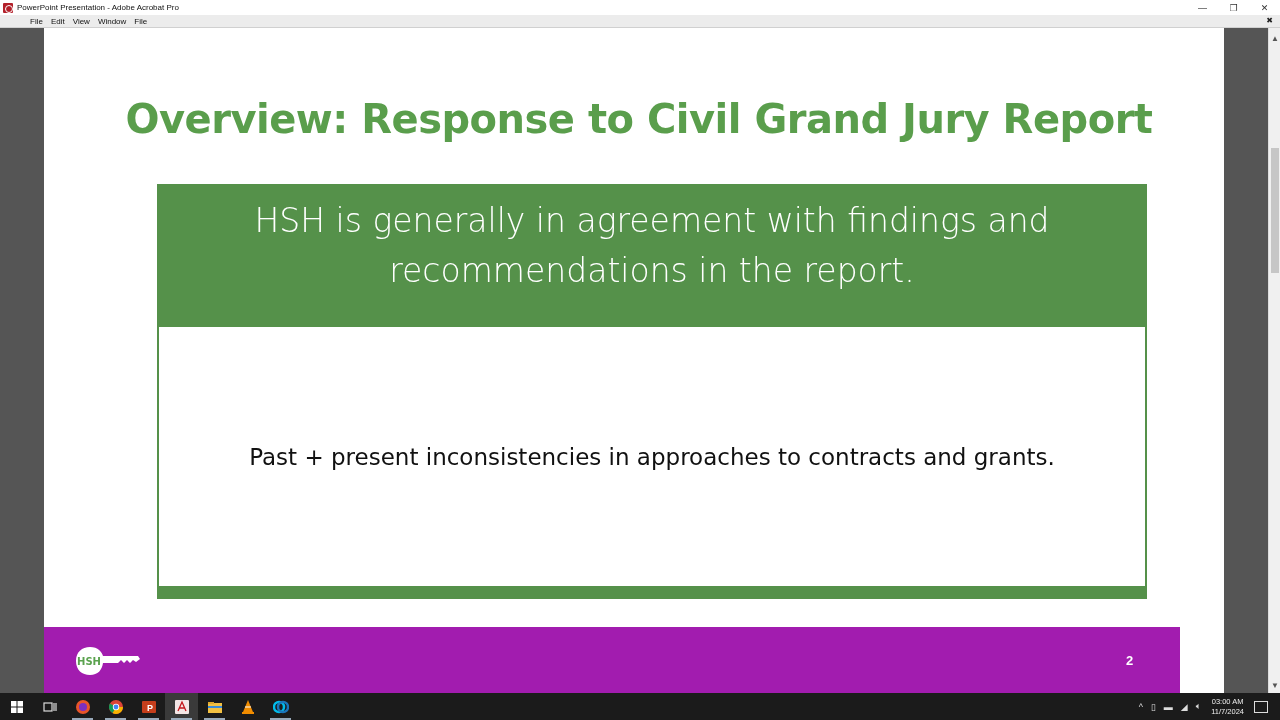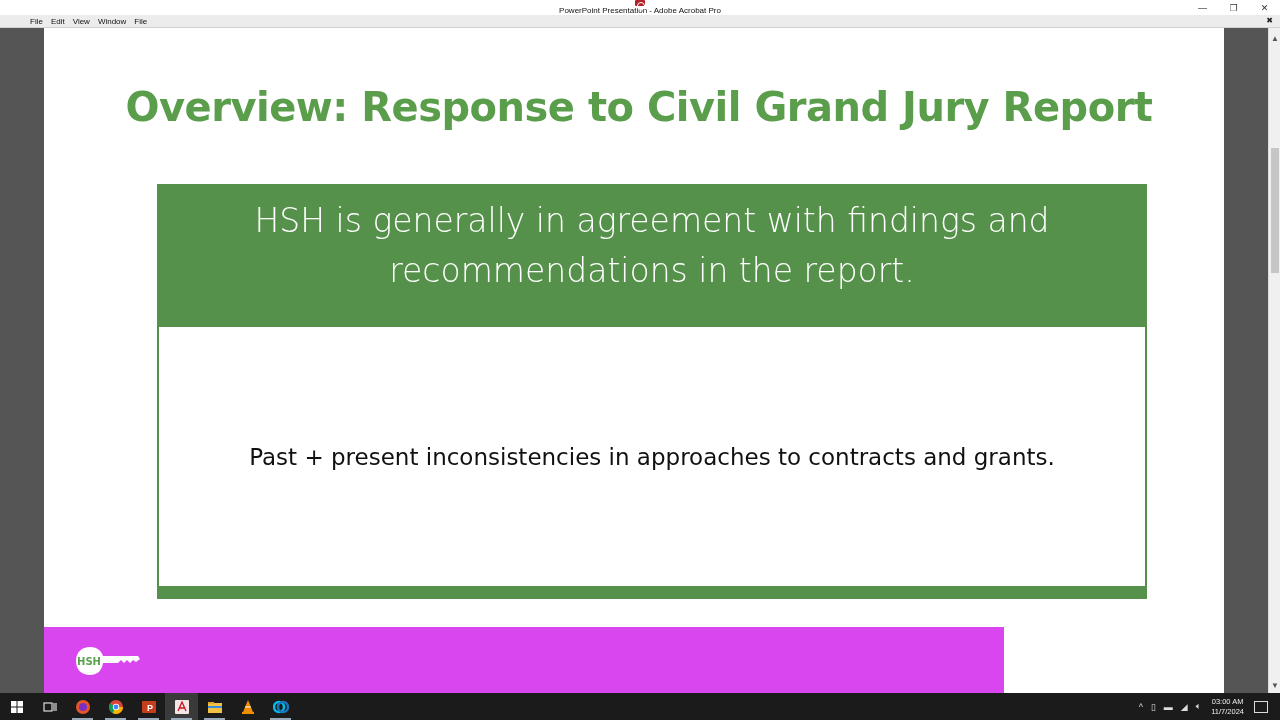--- a/index.html
+++ b/index.html
@@ -1,37 +1,37 @@
 <!DOCTYPE html>
 <html><head>
 <meta charset="utf-8">
 <style>
   * { box-sizing: border-box; margin: 0; padding: 0; }
   html, body { width: 1280px; height: 720px; overflow: hidden; background: #555; font-family: "Liberation Sans", sans-serif; }
-  .titlebar { position: absolute; left: 0; top: 0; width: 1280px; height: 15px; background: #fff; display: flex; align-items: center; font-size: 8px; color: #111; flex-direction: column; }
+  .titlebar { position: absolute; left: 0; top: 0; width: 1280px; height: 15px; background: #fff; display: flex; align-items: center; font-size: 8px; color: #111; }
   .titlebar .app-icon { width: 10px; height: 10px; margin: 0 4px 0 3px; background: #b3202a; border-radius: 1px; position: relative; }
   .titlebar .app-icon::after { content: ""; position: absolute; left: 2px; top: 2px; width: 6px; height: 6px; border: 1px solid #fff; border-radius: 50%; }
   .win-controls { position: absolute; right: 0; top: 0; height: 15px; display: flex; }
   .win-controls span { width: 31px; height: 15px; display: flex; align-items: center; justify-content: center; font-size: 9px; color: #333; }
   .menubar { position: absolute; left: 0; top: 15px; width: 1280px; height: 13px; background: #ececec; display: flex; align-items: center; font-size: 8px; color: #111; border-bottom: 1px solid #d0d0d0; padding-left: 25px; }
   .menubar span { margin-left: 5px; margin-right: 3px; }
   .menubar .close-doc { position: absolute; right: 4px; top: 1px; font-size: 8px; color: #222; }
   .viewer { position: absolute; left: 0; top: 28px; width: 1268px; height: 665px; background: #555; }
   .scrollbar { position: absolute; left: 1268px; top: 28px; width: 12px; height: 665px; background: #f0f0f0; border-left: 1px solid #ddd; }
   .scrollbar .up { position: absolute; top: 6px; left: 2px; font-size: 8px; color: #555; }
   .scrollbar .down { position: absolute; bottom: 3px; left: 2px; font-size: 8px; color: #555; }
   .scrollbar .thumb { position: absolute; top: 120px; left: 2px; width: 8px; height: 125px; background: #c6c6c6; }
   .slide { position: absolute; left: 44px; top: 28px; width: 1180px; height: 665px; background: #fff; }
-  .slide-title { position: absolute; left: 0; top: 56px; width: 1190px; text-align: center; font-family: "DejaVu Sans", sans-serif; font-weight: bold; font-size: 40px; color: #5a9e4c; letter-spacing: -0.5px; }
+  .slide-title { position: absolute; left: 0; top: 68px; width: 1190px; text-align: center; font-family: "DejaVu Sans", sans-serif; font-weight: bold; font-size: 40px; color: #5a9e4c; letter-spacing: -0.5px; }
   .table { position: absolute; left: 113px; top: 156px; width: 990px; height: 415px; background: #55914a; }
   .table .header { position: absolute; left: 0; top: 0; width: 990px; height: 124px; display: flex; align-items: center; justify-content: center; text-align: center; color: #fff; font-family: "DejaVu Sans", sans-serif; font-weight: 300; font-size: 33px; line-height: 50px; padding: 0 30px; }
   .table .cells { position: absolute; left: 2px; top: 143px; width: 986px; height: 259px; display: flex; background: #55914a; gap: 5px; }
   .table .cell { flex: 1; background: #fff; display: flex; align-items: center; justify-content: center; text-align: center; font-family: "DejaVu Sans", sans-serif; font-size: 23px; line-height: 34px; color: #111; padding: 0 8px; }
   .table .cell em { font-style: italic; }
-  .footer { position: absolute; left: 0; top: 599px; width: 960px; height: 66px; background: #d946ef; }
+  .footer { position: absolute; left: 0; top: 599px; width: 1136px; height: 66px; background: #a21caf; }
   .logo { position: absolute; left: 28px; top: 16px; width: 70px; height: 36px; }
   .page-num { position: absolute; left: 1082px; top: 26px; font-size: 13px; font-weight: bold; color: #fff; font-family: "Liberation Sans", sans-serif; }
   .taskbar { position: absolute; left: 0; top: 693px; width: 1280px; height: 27px; background: #1b1b1b; display: flex; align-items: center; }
   .taskbar .tb { width: 33px; height: 27px; display: flex; align-items: center; justify-content: center; position: relative; }
   .taskbar .tb.active { background: #3a3a3a; }
   .taskbar .tb.open::after { content: ""; position: absolute; bottom: 0; left: 6px; right: 6px; height: 2px; background: #9ab; }
   .tray { position: absolute; right: 0; top: 0; height: 27px; display: flex; align-items: center; color: #ddd; font-size: 8px; }
   .tray .ti { margin: 0 4px; font-size: 9px; color: #ddd; }
   .clock { text-align: center; line-height: 10px; margin: 0 10px 0 6px; font-size: 7.5px; color: #eee; }
   .notif { width: 14px; height: 12px; border: 1px solid #ddd; margin-right: 12px; }

